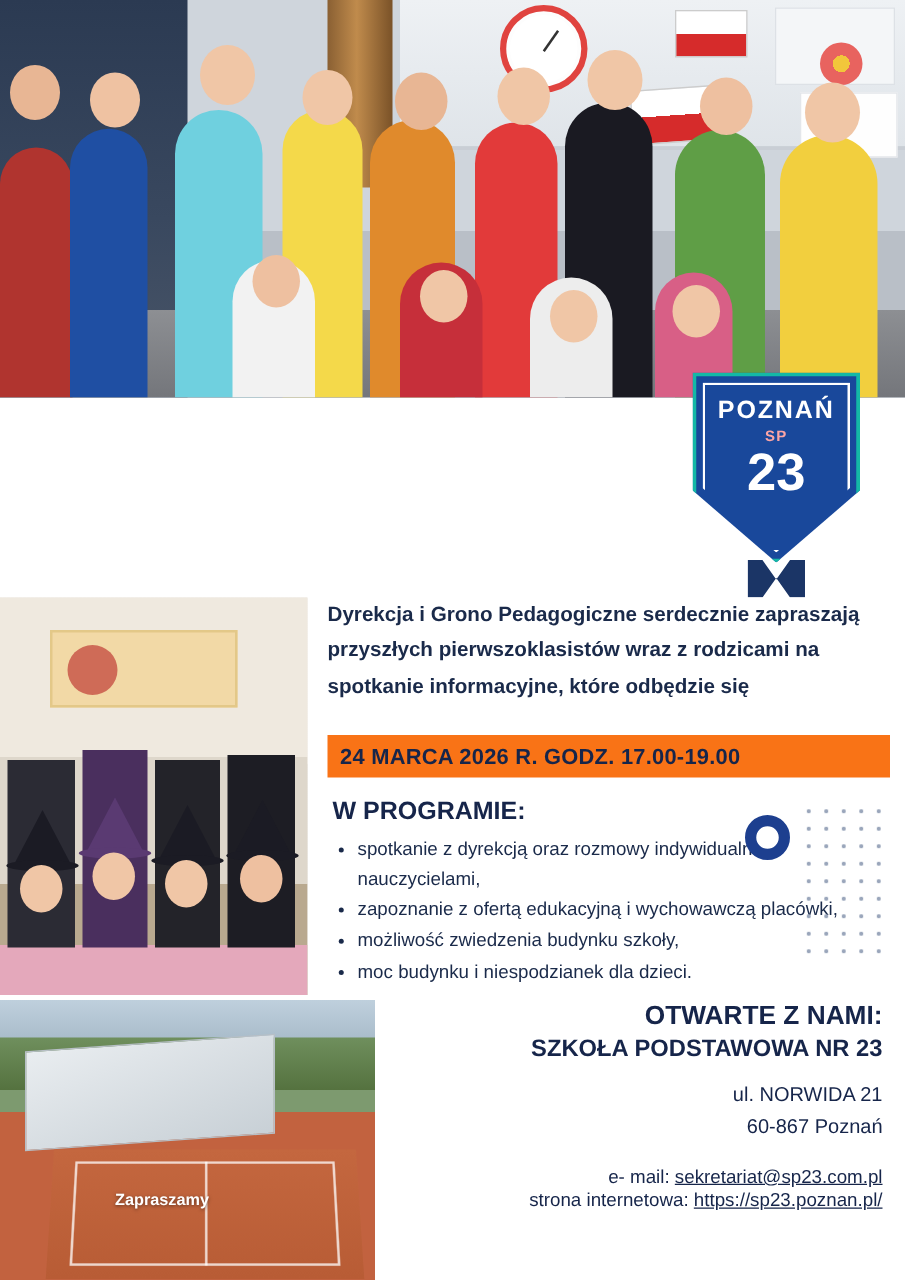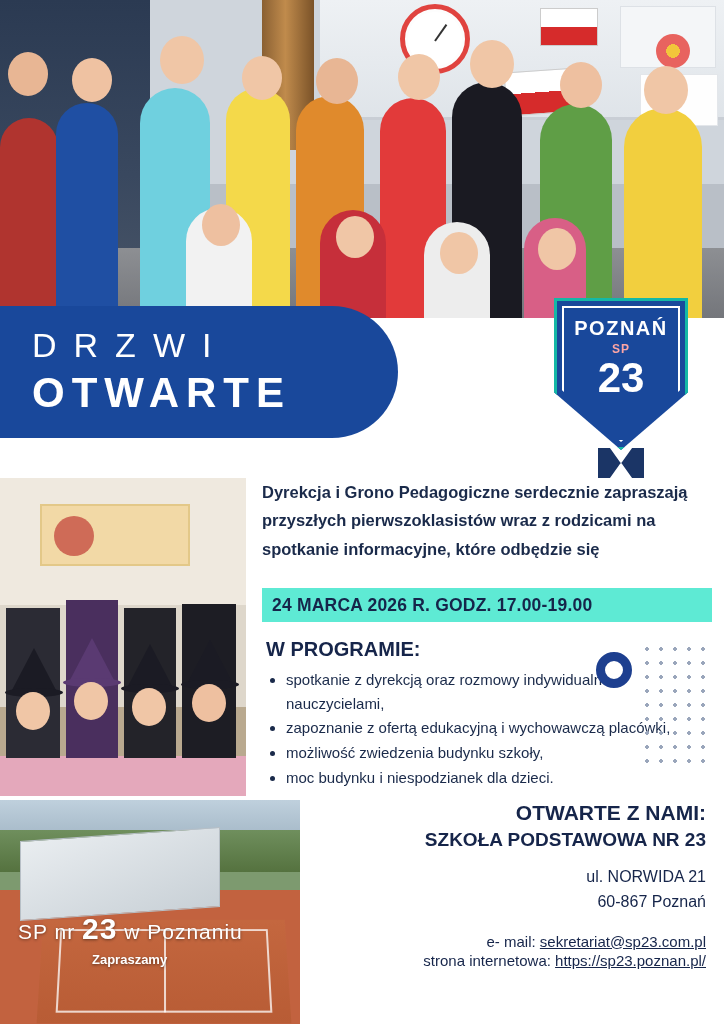--- a/index.html
+++ b/index.html
@@ -167,21 +167,21 @@
     text-shadow: 0 1px 3px rgba(0,0,0,.5);
   }
 
   
   .intro {
     position:absolute; left: 262px; top: 478px; width: 448px;
     color:#1a2a4a; font-size: 16.5px; font-weight: 700; line-height: 1.72;
   }
   .date-bar {
     position:absolute; left: 262px; top: 588px; width: 450px; height: 34px;
-    background: #5eead4;
+    background: #f97316;
     display:flex; align-items:center; padding-left: 10px;
     color:#16254a; font-weight:700; font-size: 17.5px; letter-spacing:.2px;
   }
   .program-title {
     position:absolute; left: 266px; top: 638px;
     color:#16254a; font-weight:700; font-size: 20px;
   }
   .program-list {
     position:absolute; left: 286px; top: 668px; width: 410px;
     color:#1a2a4a; font-size: 15px; line-height: 1.58;
@@ -260,24 +260,20 @@
     <div class="kid" style="left:320px; width:66px; height:108px; background:#c62f3a;"></div>
     <div class="head" style="left:336px; top:216px; width:38px;height:42px;background:#f0c6a6;"></div>
 
     <div class="kid" style="left:424px; width:66px; height:96px; background:#ededed;"></div>
     <div class="head" style="left:440px; top:232px; width:38px;height:42px;background:#f0c6a6;"></div>
 
     <div class="kid" style="left:524px; width:62px; height:100px; background:#d85f86;"></div>
     <div class="head" style="left:538px; top:228px; width:38px;height:42px;background:#f0c6a6;"></div>
   </div>
 
-  <div class="banner">
-    <div class="banner-line1">DRZWI</div>
-    <div class="banner-line2">OTWARTE</div>
-  </div>
 
   <div class="crest-wrap">
     <div class="crest">
       <div class="crest-city">POZNAŃ</div>
       <div class="crest-sp">SP</div>
       <div class="crest-num">23</div>
     </div>
     <div class="crest-mark"></div>
   </div>
 
@@ -306,25 +302,20 @@
     <div class="hat-brim" style="left:181px; top:202px;"></div>
     <div class="head" style="left:192px; top:206px; width:34px;height:38px;background:#eec0a0;"></div>
   </div>
 
   <div class="photo-school">
     <div class="ps-sky"></div>
     <div class="ps-trees"></div>
     <div class="ps-roof"></div>
     <div class="ps-building"></div>
     <div class="ps-court"></div>
-    <div class="ps-text">
-      <span>SP nr</span>
-      <span class="big">23</span>
-      <span>w Poznaniu</span>
-    </div>
     <div class="ps-sub">Zapraszamy</div>
   </div>
 
   <div class="intro">Dyrekcja i Grono Pedagogiczne serdecznie zapraszają przyszłych pierwszoklasistów wraz z rodzicami na spotkanie informacyjne, które odbędzie się</div>
 
   <div class="date-bar">
     <span>24 MARCA 2026 R. GODZ. 17.00-19.00</span>
   </div>
 
   <div class="program-title">W PROGRAMIE:</div>

